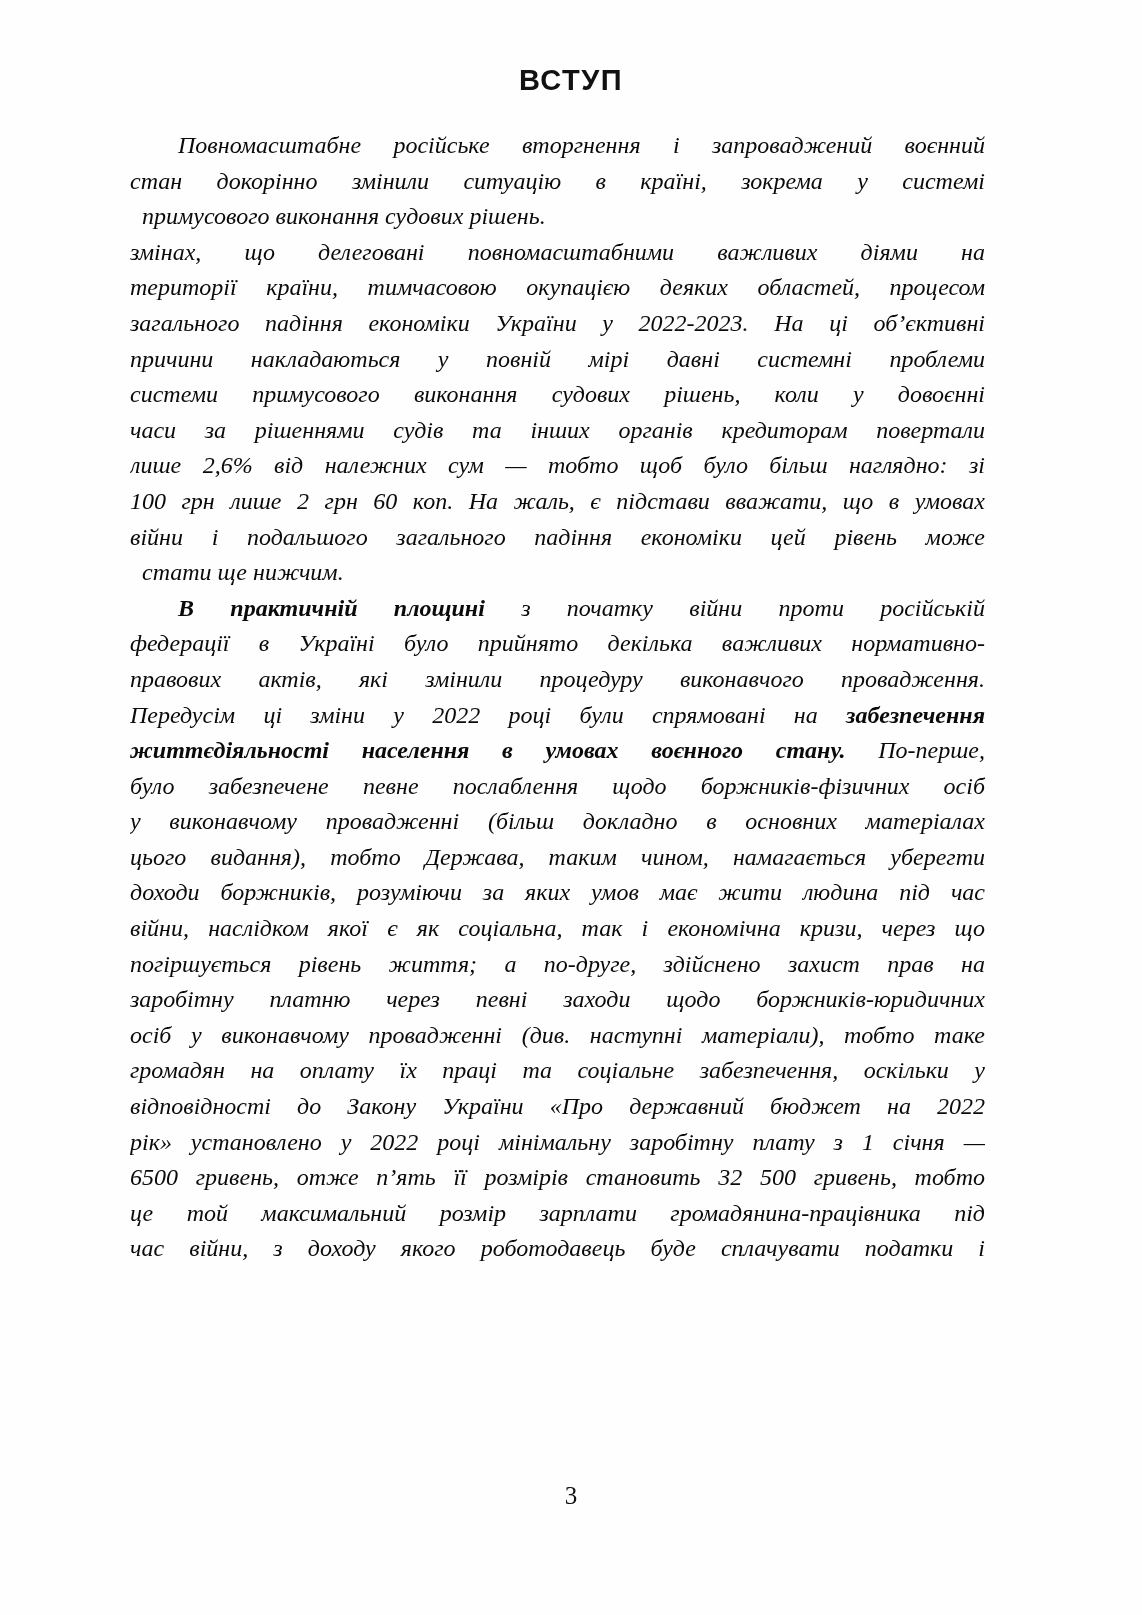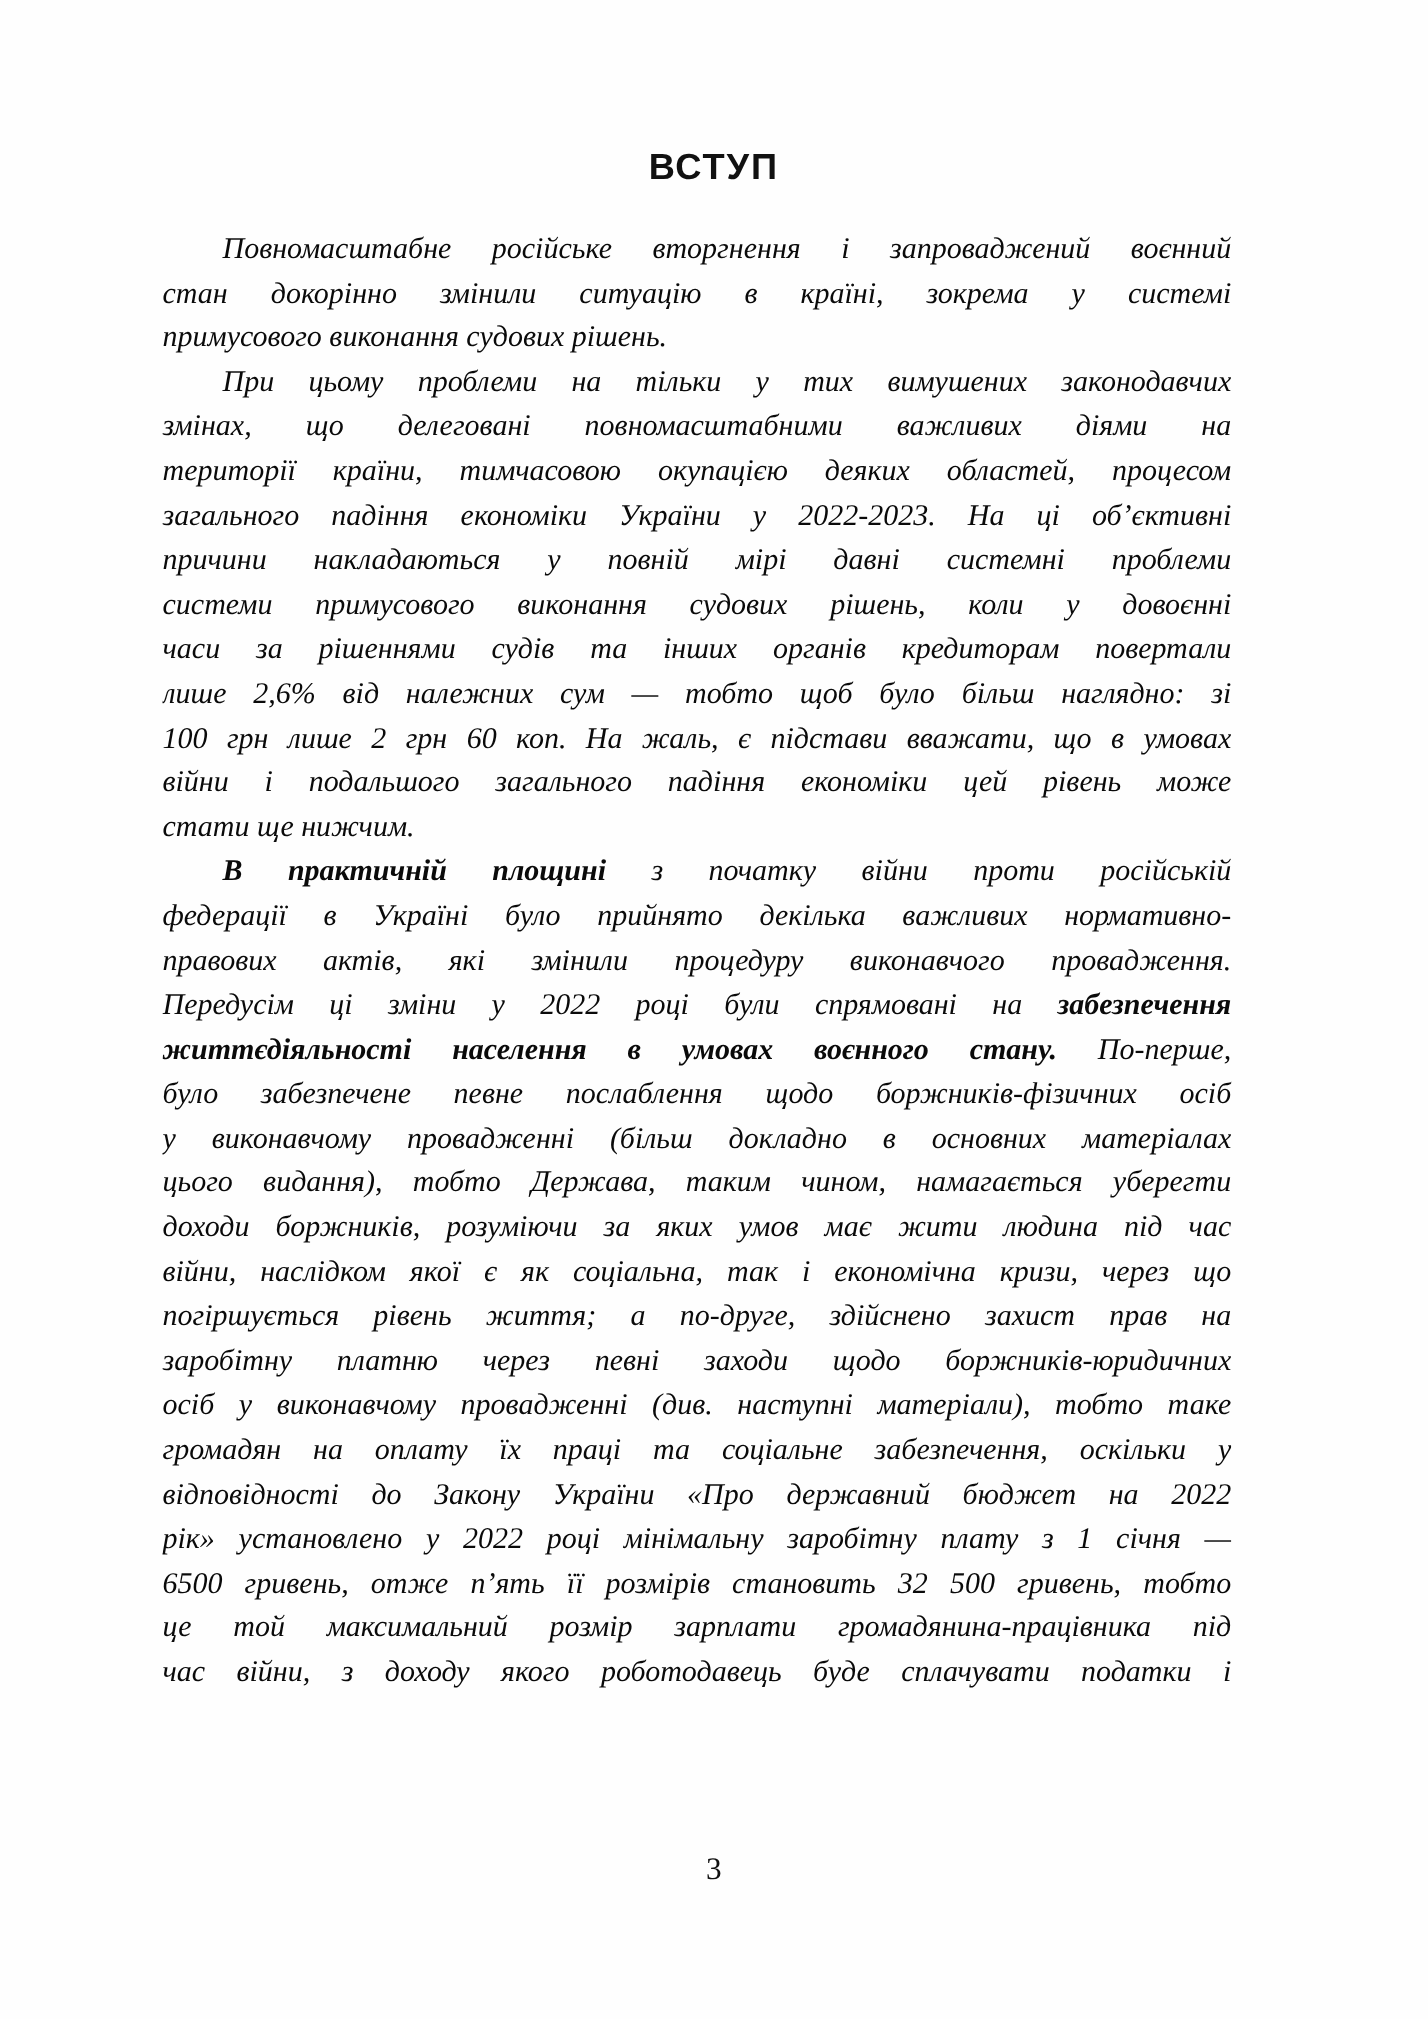--- a/index.html
+++ b/index.html
@@ -7,21 +7,21 @@
   .page{
     position:relative;
     width:1142px;
     height:1615px;
     background:#fefefe;
     overflow:hidden;
     font-family:"Liberation Serif", serif;
     color:#0a0a0a;
   }
   .title{
-    padding-top:117px;
+    padding-top:63px;
     text-align:center;
     font-family:"Liberation Sans", sans-serif;
     font-weight:bold;
     font-size:29px;
     line-height:34px;
     letter-spacing:1.5px;
     color:#111;
   }
   .text-block{
     margin:31px 0 0 130px;
@@ -33,20 +33,21 @@
     line-height:35.6px;
     height:35.6px;
     text-align:justify;
     text-align-last:justify;
     overflow:hidden;
     white-space:normal;
   }
   .line.lastline{
     text-align:center;
     text-align-last:left;
+    margin-left:12px;
   }
   .line.indent{
     text-indent:48px;
   }
   .line b{font-weight:bold;}
   .page-number{
     position:absolute;
     top:1482px;
     left:0;
     width:1142px;
@@ -61,21 +62,20 @@
 <div class="page">
   <div class="title">ВСТУП</div>
 
   <div class="text-block">
       <div>
         <div class="line indent"><span>Повномасштабне російське вторгнення і запроваджений воєнний</span></div>
         <div class="line"><span>стан докорінно змінили ситуацію в країні, зокрема у системі</span></div>
         <div class="line lastline"><span>примусового виконання судових рішень.</span></div>
       </div>
       <div>
-        <div class="line indent"><span>При цьому проблеми на тільки у тих вимушених законодавчих</span></div>
         <div class="line"><span>змінах, що делеговані повномасштабними важливих діями на</span></div>
         <div class="line"><span>території країни, тимчасовою окупацією деяких областей, процесом</span></div>
         <div class="line"><span>загального падіння економіки України у 2022-2023. На ці об’єктивні</span></div>
         <div class="line"><span>причини накладаються у повній мірі давні системні проблеми</span></div>
         <div class="line"><span>системи примусового виконання судових рішень, коли у довоєнні</span></div>
         <div class="line"><span>часи за рішеннями судів та інших органів кредиторам повертали</span></div>
         <div class="line"><span>лише 2,6% від належних сум — тобто щоб було більш наглядно: зі</span></div>
         <div class="line"><span>100 грн лише 2 грн 60 коп. На жаль, є підстави вважати, що в умовах</span></div>
         <div class="line"><span>війни і подальшого загального падіння економіки цей рівень може</span></div>
         <div class="line lastline"><span>стати ще нижчим.</span></div>

